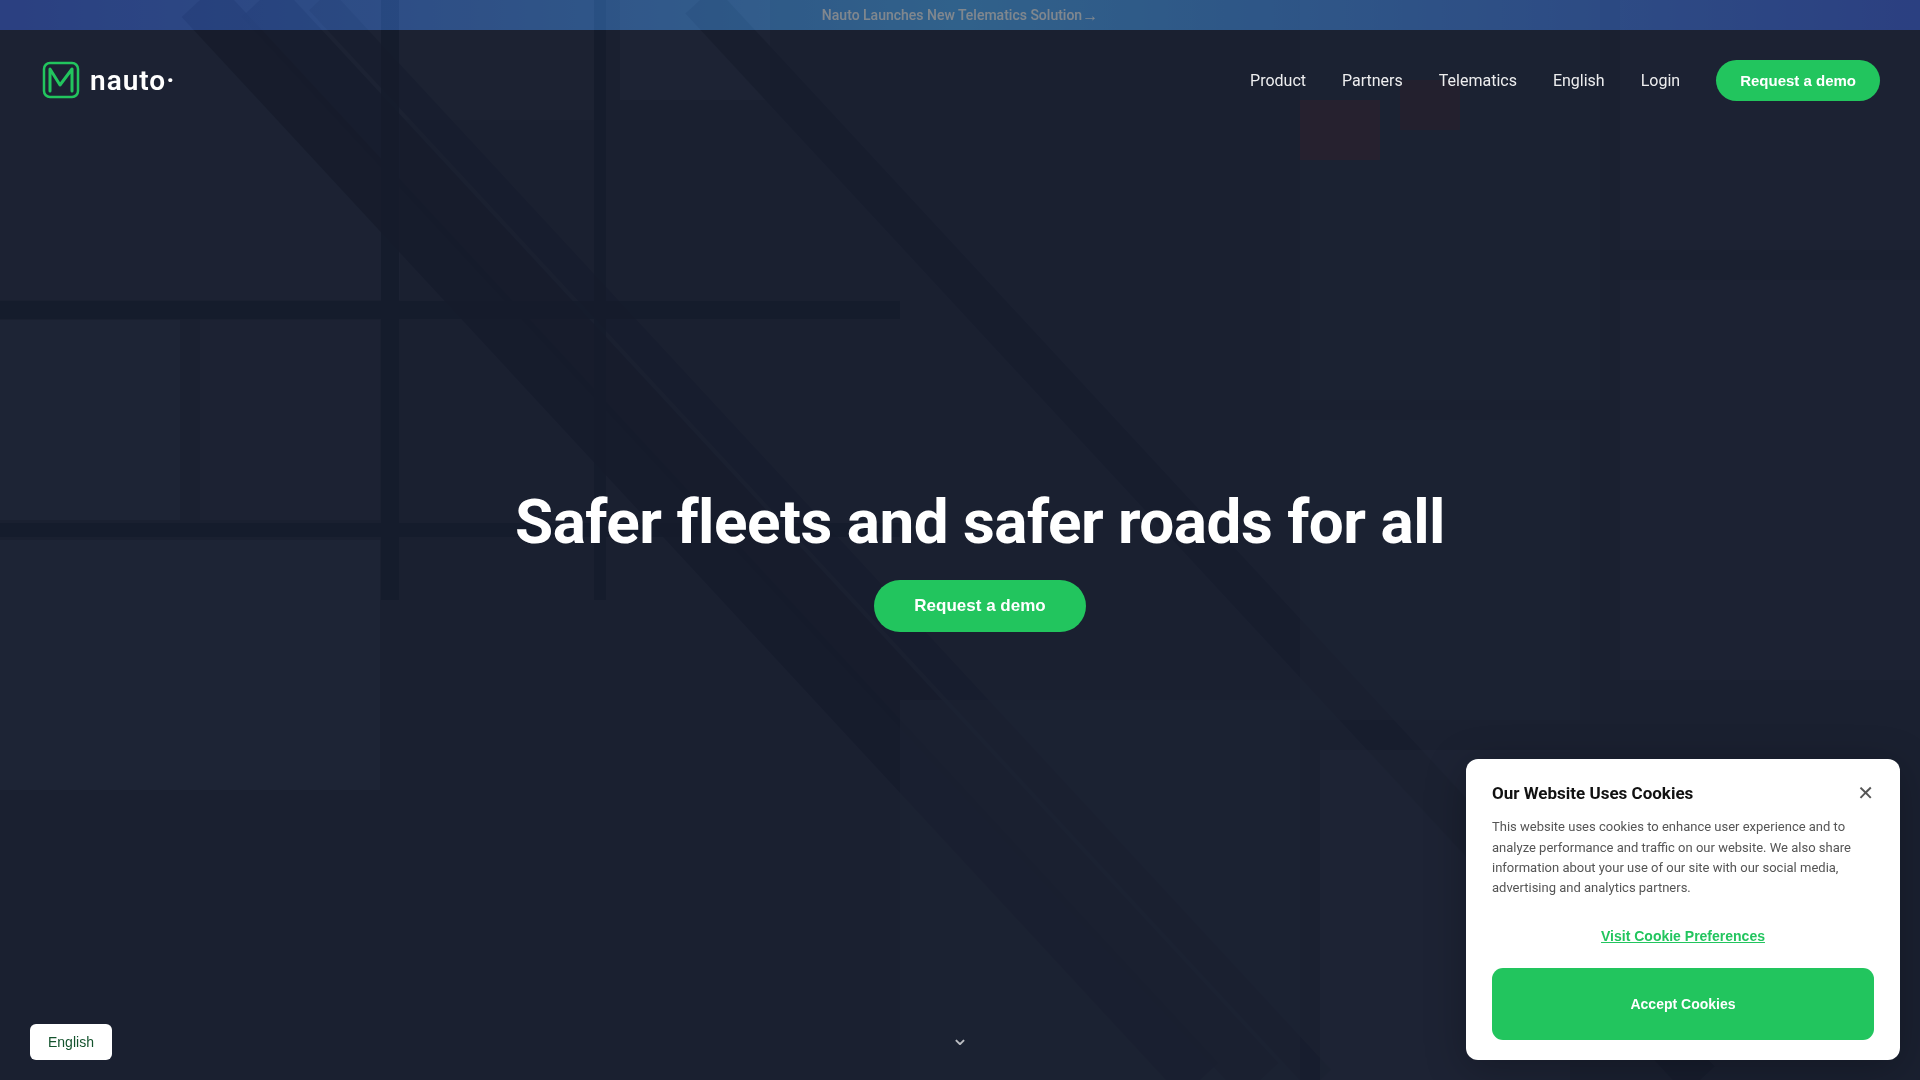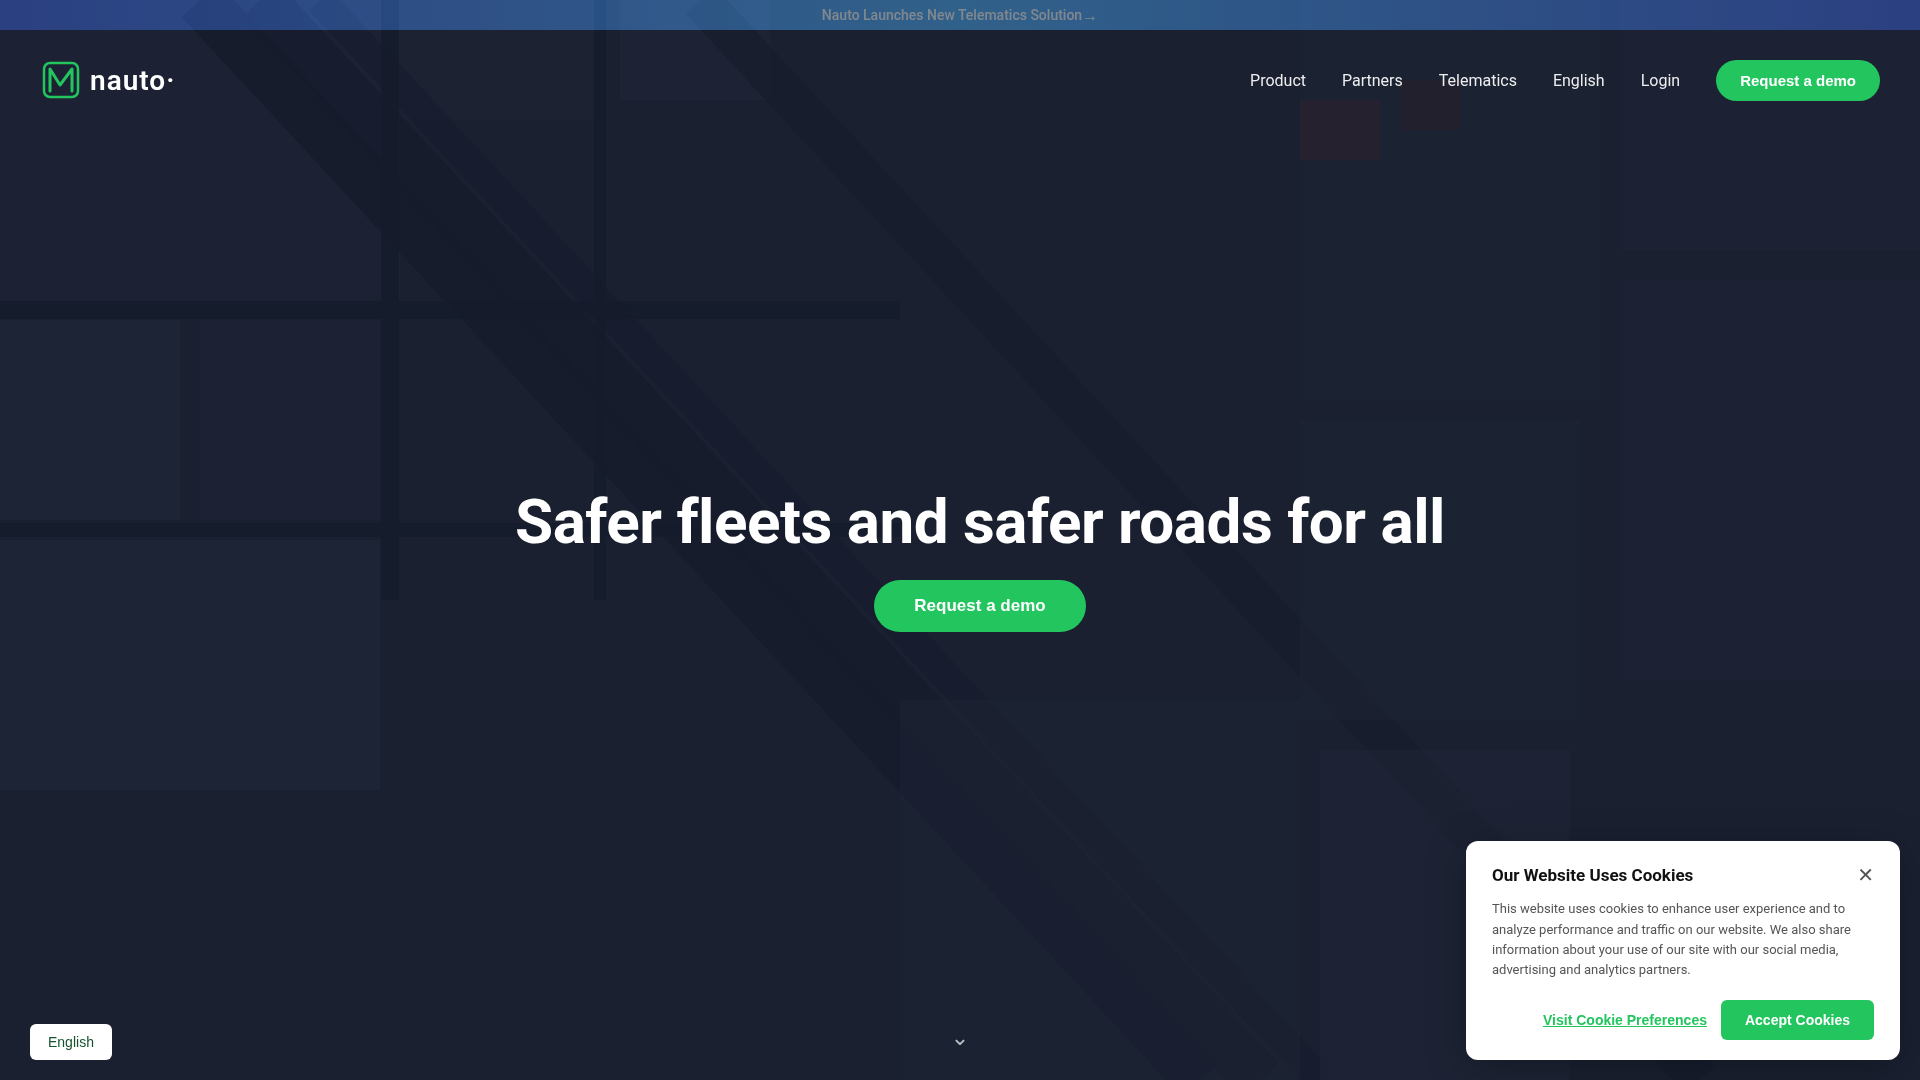--- a/index.html
+++ b/index.html
@@ -221,39 +221,40 @@
       font-size: 13px;
       color: #555;
       line-height: 1.55;
       margin-bottom: 20px;
     }
 
     .cookie-banner-actions {
       display: flex;
       gap: 14px;
       justify-content: flex-end;
+      flex-direction: column;
     }
 
     .cookie-prefs-btn {
       background: none;
       border: none;
       color: #22c55e;
       font-size: 14px;
       font-weight: 600;
       cursor: pointer;
       text-decoration: underline;
       padding: 10px 0;
     }
 
     .cookie-accept-btn {
       background: #22c55e;
       color: white;
       border: none;
-      padding: 12px 24px;
-      border-radius: 6px;
+      padding: 28px 24px;
+      border-radius: 11px;
       font-size: 14px;
       font-weight: 600;
       cursor: pointer;
     }
 
     
     .road-bg-svg {
       position: absolute;
       top: 0; left: 0;
       width: 100%; height: 100%;

